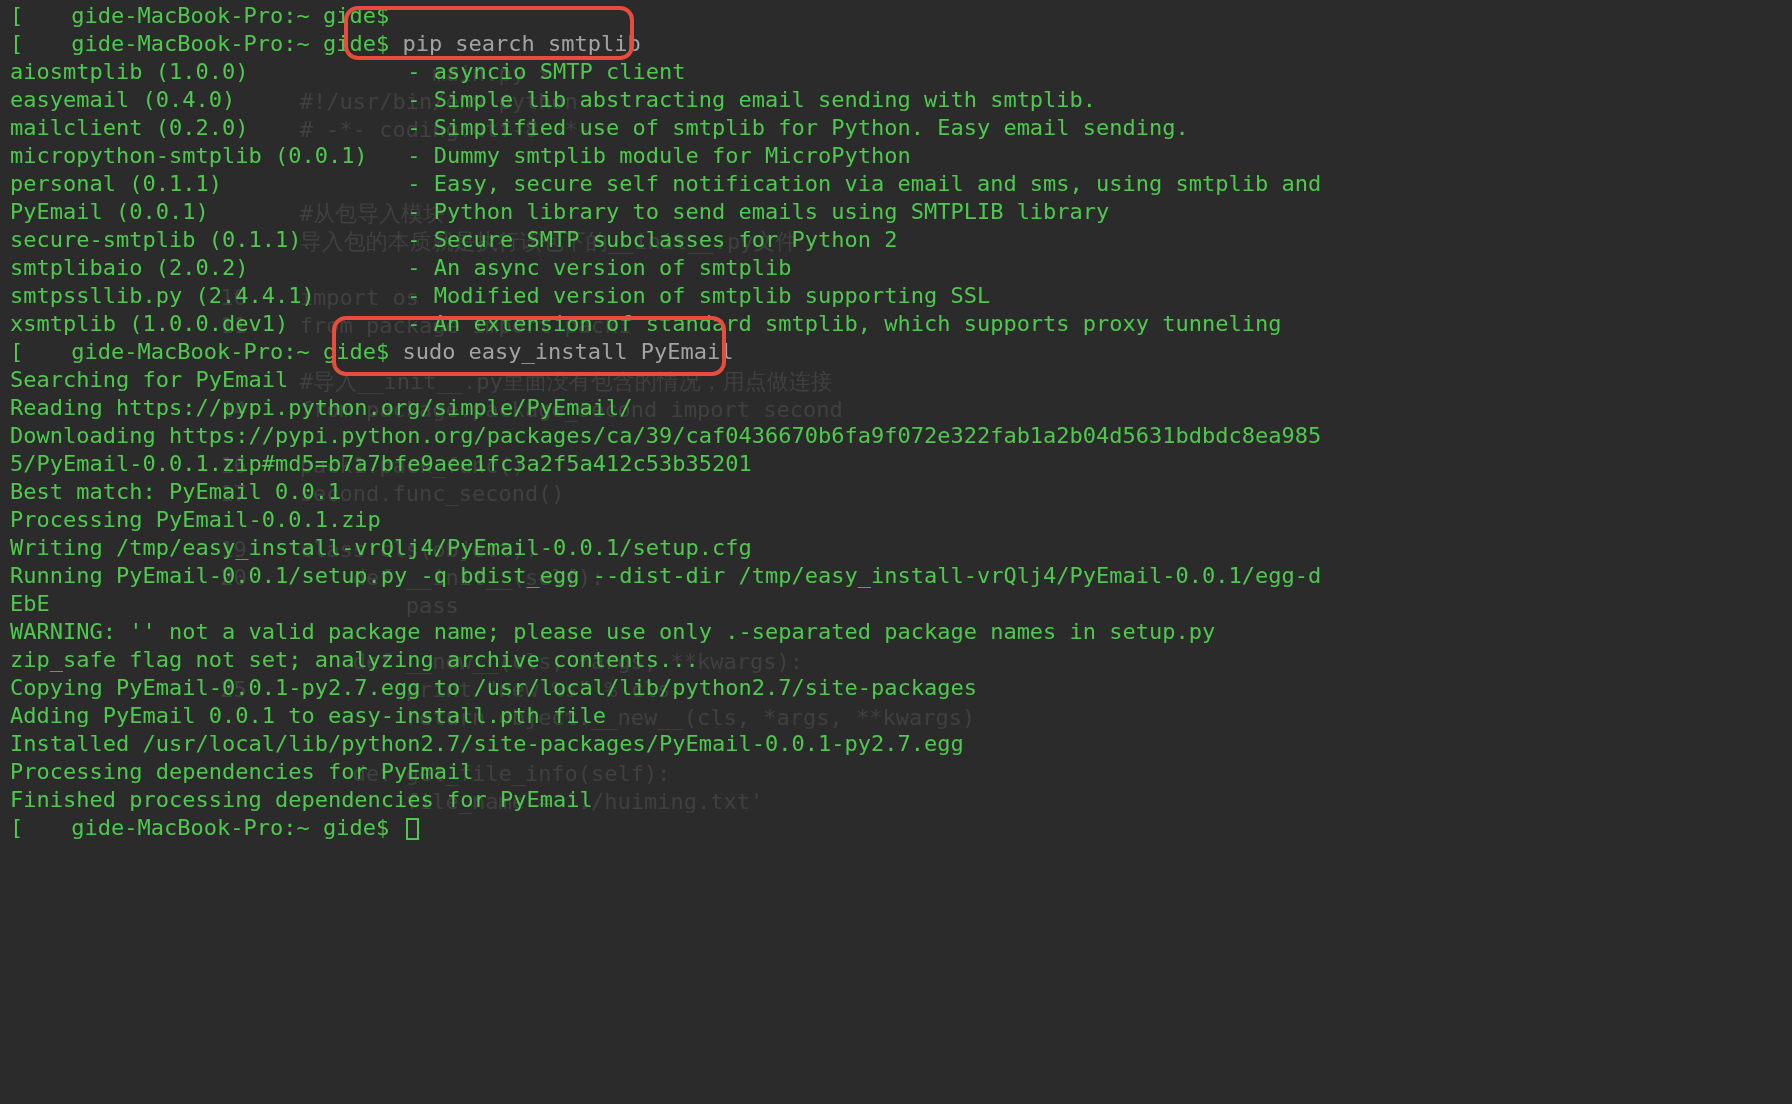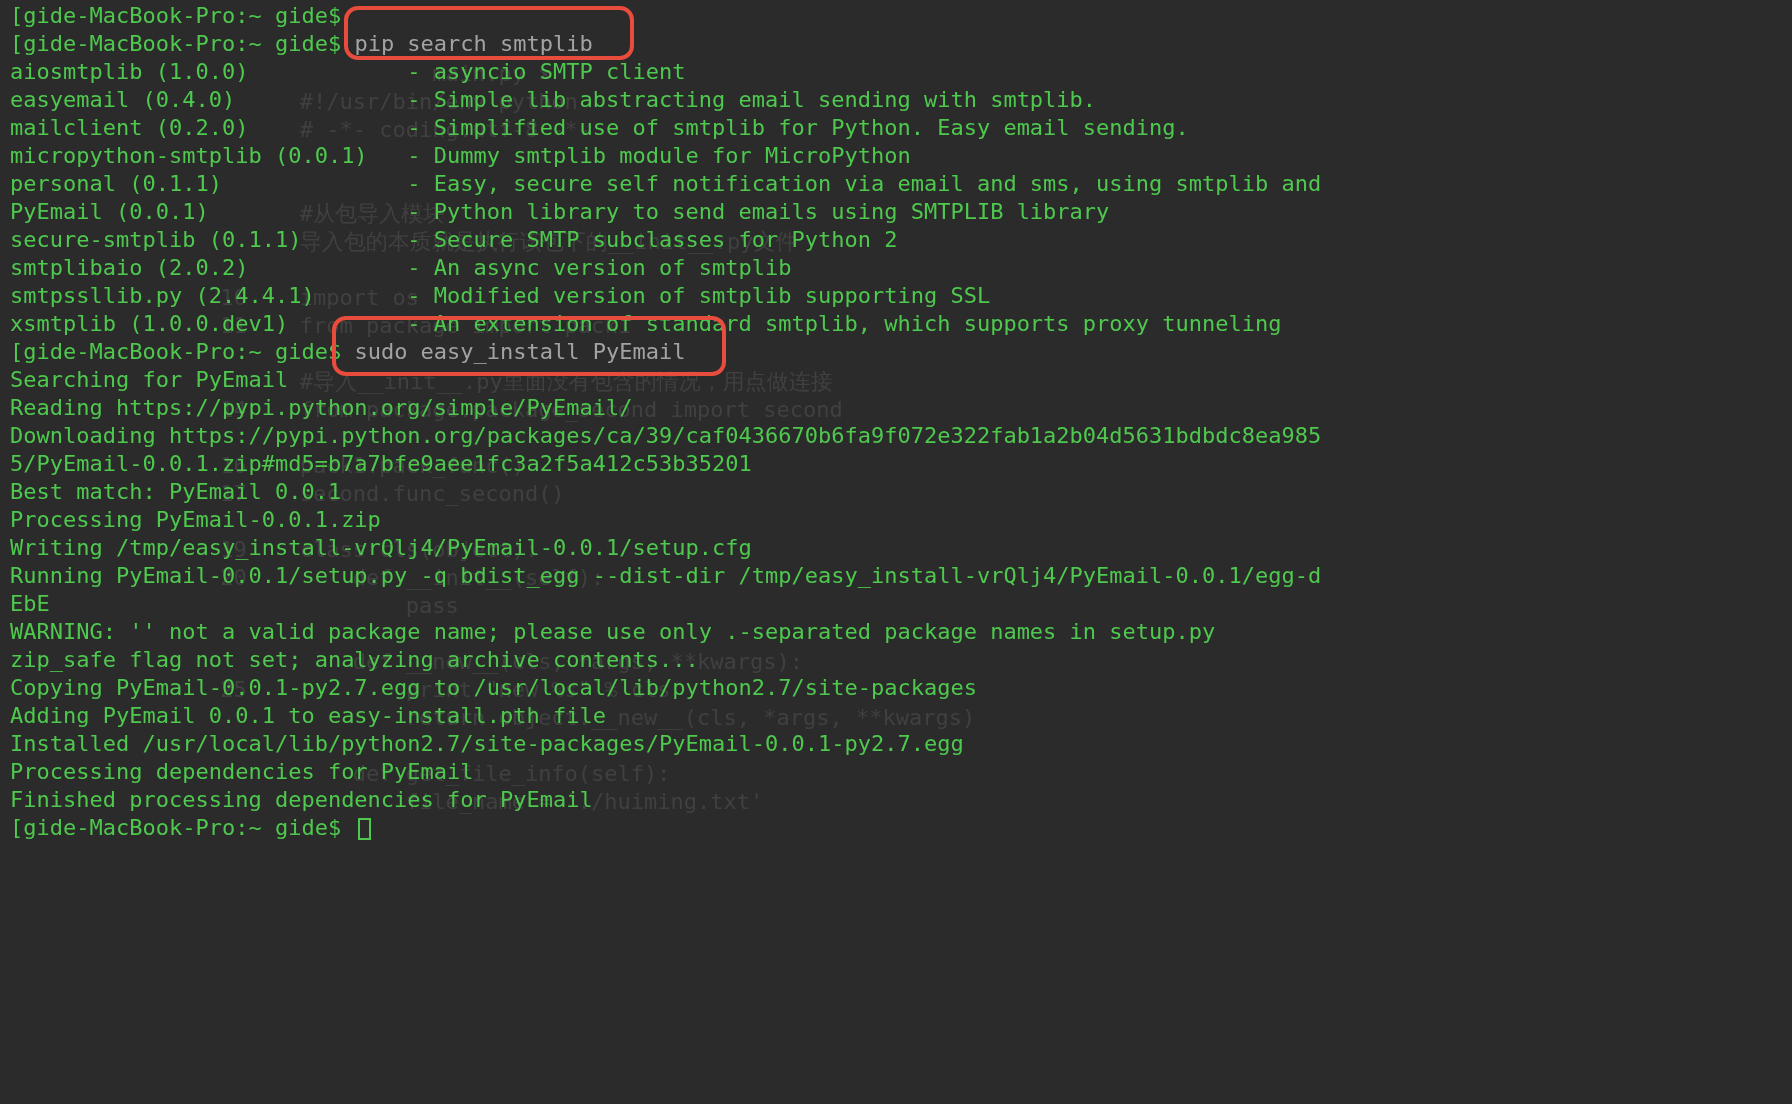--- a/index.html
+++ b/index.html
@@ -28,21 +28,21 @@
     pointer-events: none;
     z-index: 0;
     margin-left: 27px;
   }
   .terminal {
     position: relative;
     z-index: 2;
     white-space: pre;
     padding-left: 10px;
   }
-  .prompt-host { color: #4ec94e; }
+  .prompt-host { color: #4ec94e; margin-left: 48px; }
   .cmd { color: #a3a3a3; }
   .line { display: block; }
   .highlight-box {
     position: absolute;
     border: 4px solid #e74c3c;
     border-radius: 14px;
     z-index: 5;
     pointer-events: none;
   }
   .hl1 { top: 6px; left: 344px; width: 290px; height: 54px; }

